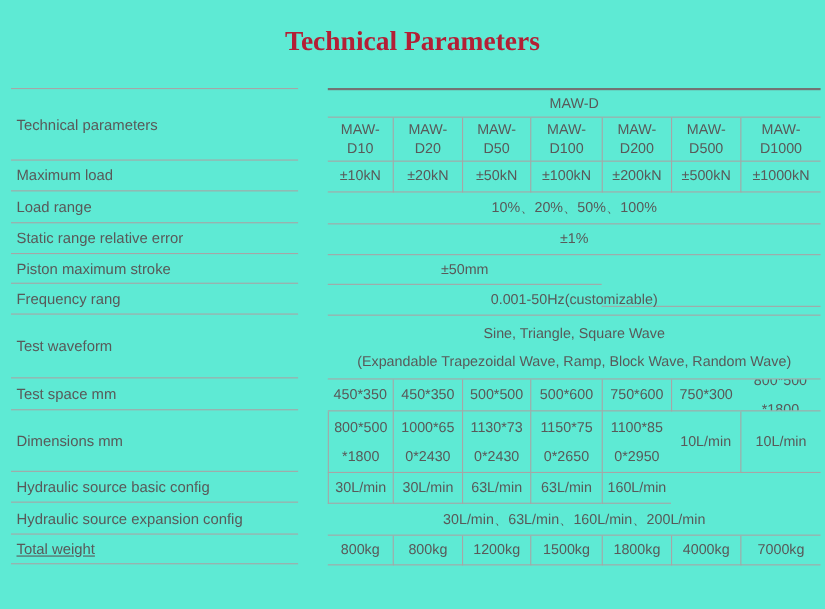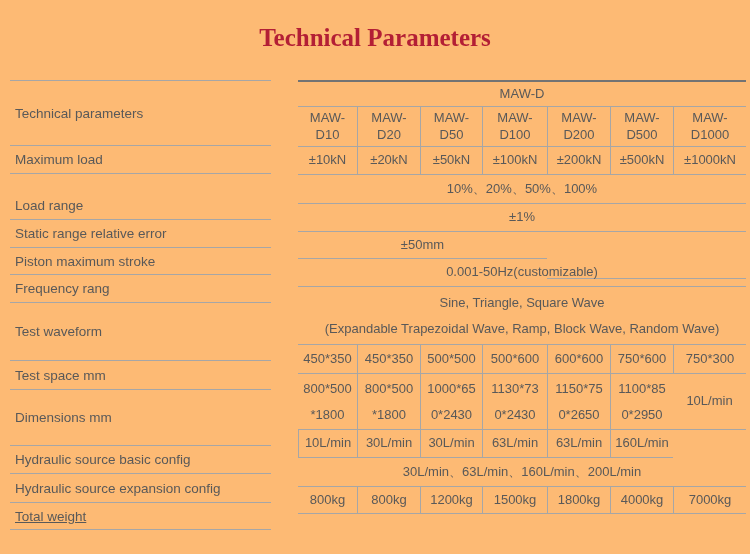--- a/index.html
+++ b/index.html
@@ -1,19 +1,19 @@
 <!DOCTYPE html>
 <html><head>
 <meta charset="utf-8">
 <style>
   * { margin: 0; padding: 0; box-sizing: border-box; }
   html, body { background: #ffffff; }
   .page {
     width: 750px; height: 554px;
-    background: #fdba74;
+    background: #5eead4;
     font-family: "Liberation Sans", "DejaVu Sans", sans-serif;
     color: #595959;
     overflow: hidden;
     position: relative;
   }
   .page-title {
     padding-top: 24px;
     height: 52px;
     text-align: center;
     font-family: "Liberation Serif", "DejaVu Serif", serif;
@@ -61,21 +61,21 @@
     color: #595959;
     overflow: hidden;
   }
   .vl { border-left: 1px solid #a6a6a6; }
   .span7 { grid-column: 1 / -1; }
   .span4 { grid-column: span 4; }
   .span3 { grid-column: span 3; margin-top: 46px; }
   .lh-lg { line-height: 26px; }
   
   .h-hdr { height: 65px; }  
-  .h1 { height: 28px; } .h2 { height: 29px; margin-top: 17px; } .h3 { height: 28px; }
+  .h1 { height: 28px; } .h2 { height: 29px; } .h3 { height: 28px; }
   .h4 { height: 27px; } .h5 { height: 28px; } .h6 { height: 58px; }
   .h7 { height: 29px; } .h8 { height: 56px; text-align: center; } .h9 { height: 28px; }
   .h10 { height: 29px; } .h11 { height: 27px; text-decoration: underline; }
 </style>
 </head>
 <body>
 
 <div class="page">
 
   <div class="page-title">Technical Parameters</div>
@@ -135,21 +135,20 @@
 
       <div class="cell span7">0.001-50Hz(customizable)</div>
 
       <div class="cell span7 lh-lg">Sine, Triangle, Square Wave
 (Expandable Trapezoidal Wave, Ramp, Block Wave, Random Wave)</div>
 
       <div class="cell">450*350</div>
       <div class="cell vl">450*350</div>
       <div class="cell vl">500*500</div>
       <div class="cell vl">500*600</div>
-      <div class="cell vl">600*600</div>
       <div class="cell vl">750*600</div>
       <div class="cell vl">750*300</div>
 
       <div class="cell lh-lg">800*500
 *1800</div>
       <div class="cell vl lh-lg">800*500
 *1800</div>
       <div class="cell vl lh-lg">1000*65
 0*2430</div>
       <div class="cell vl lh-lg">1130*73

